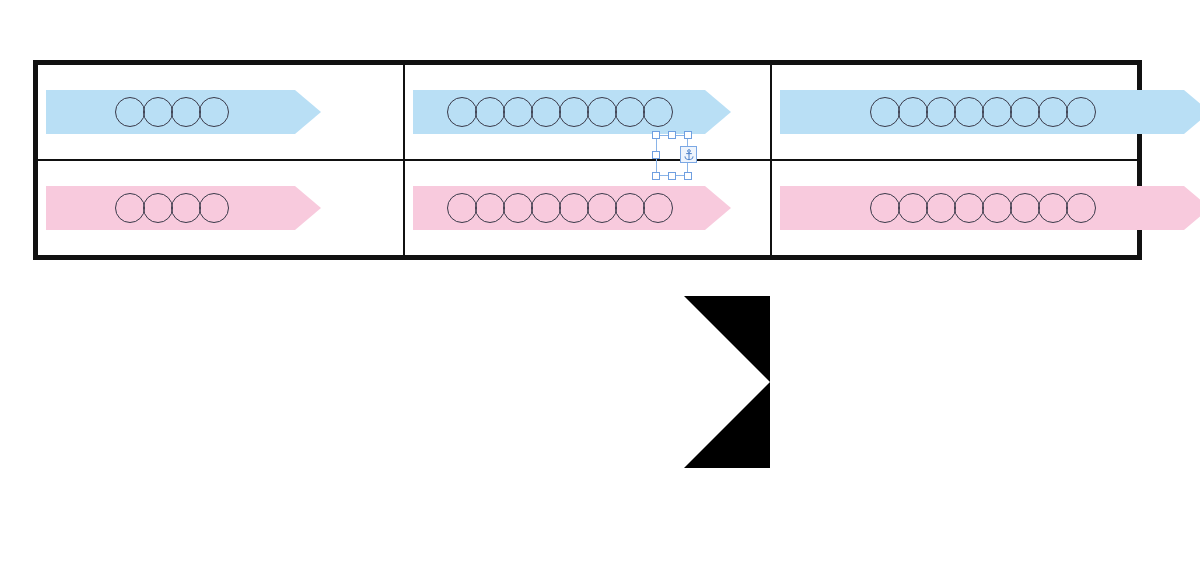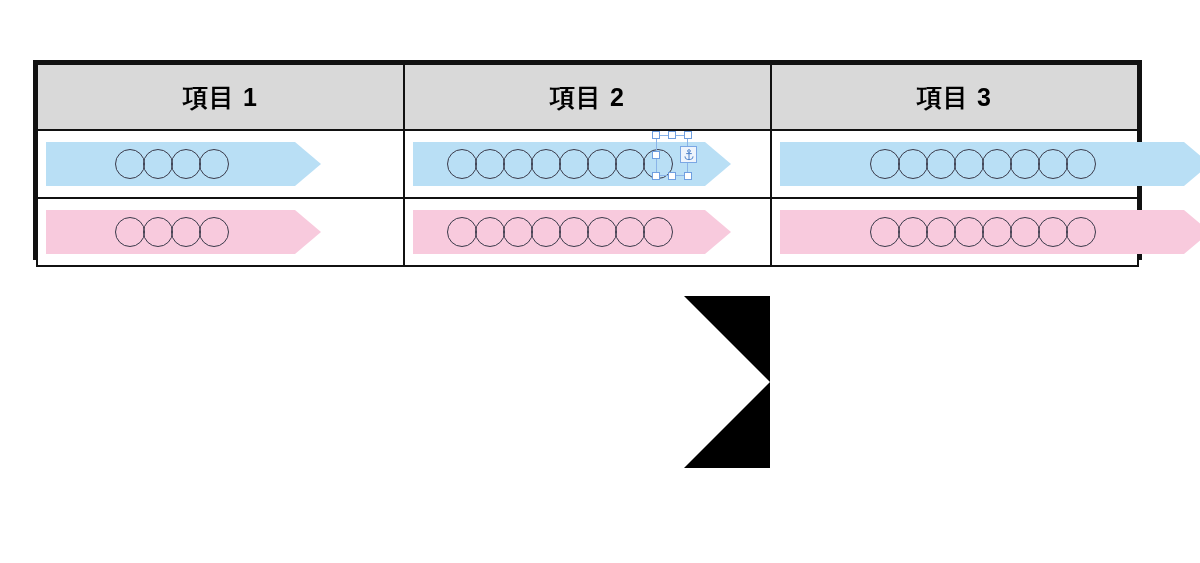--- a/index.html
+++ b/index.html
@@ -68,31 +68,20 @@
   }
 </style>
 </head>
 <body>
 
 <div id="canvas">
 
   <div class="table-wrap">
     <table class="tbl">
       <tbody>
-        <tr>
-          <td class="hdr-cell">
-            <span>項目 1</span>
-          </td>
-          <td class="hdr-cell">
-            <span>項目 2</span>
-          </td>
-          <td class="hdr-cell">
-            <span>項目 3</span>
-          </td>
-        </tr>
 
         <tr>
           <td class="body-cell">
             <div class="arrow blue" style="width:275px;">
               <span class="dots">
                 <span class="dot"></span>
                 <span class="dot"></span>
                 <span class="dot"></span>
                 <span class="dot"></span>
               </span>

